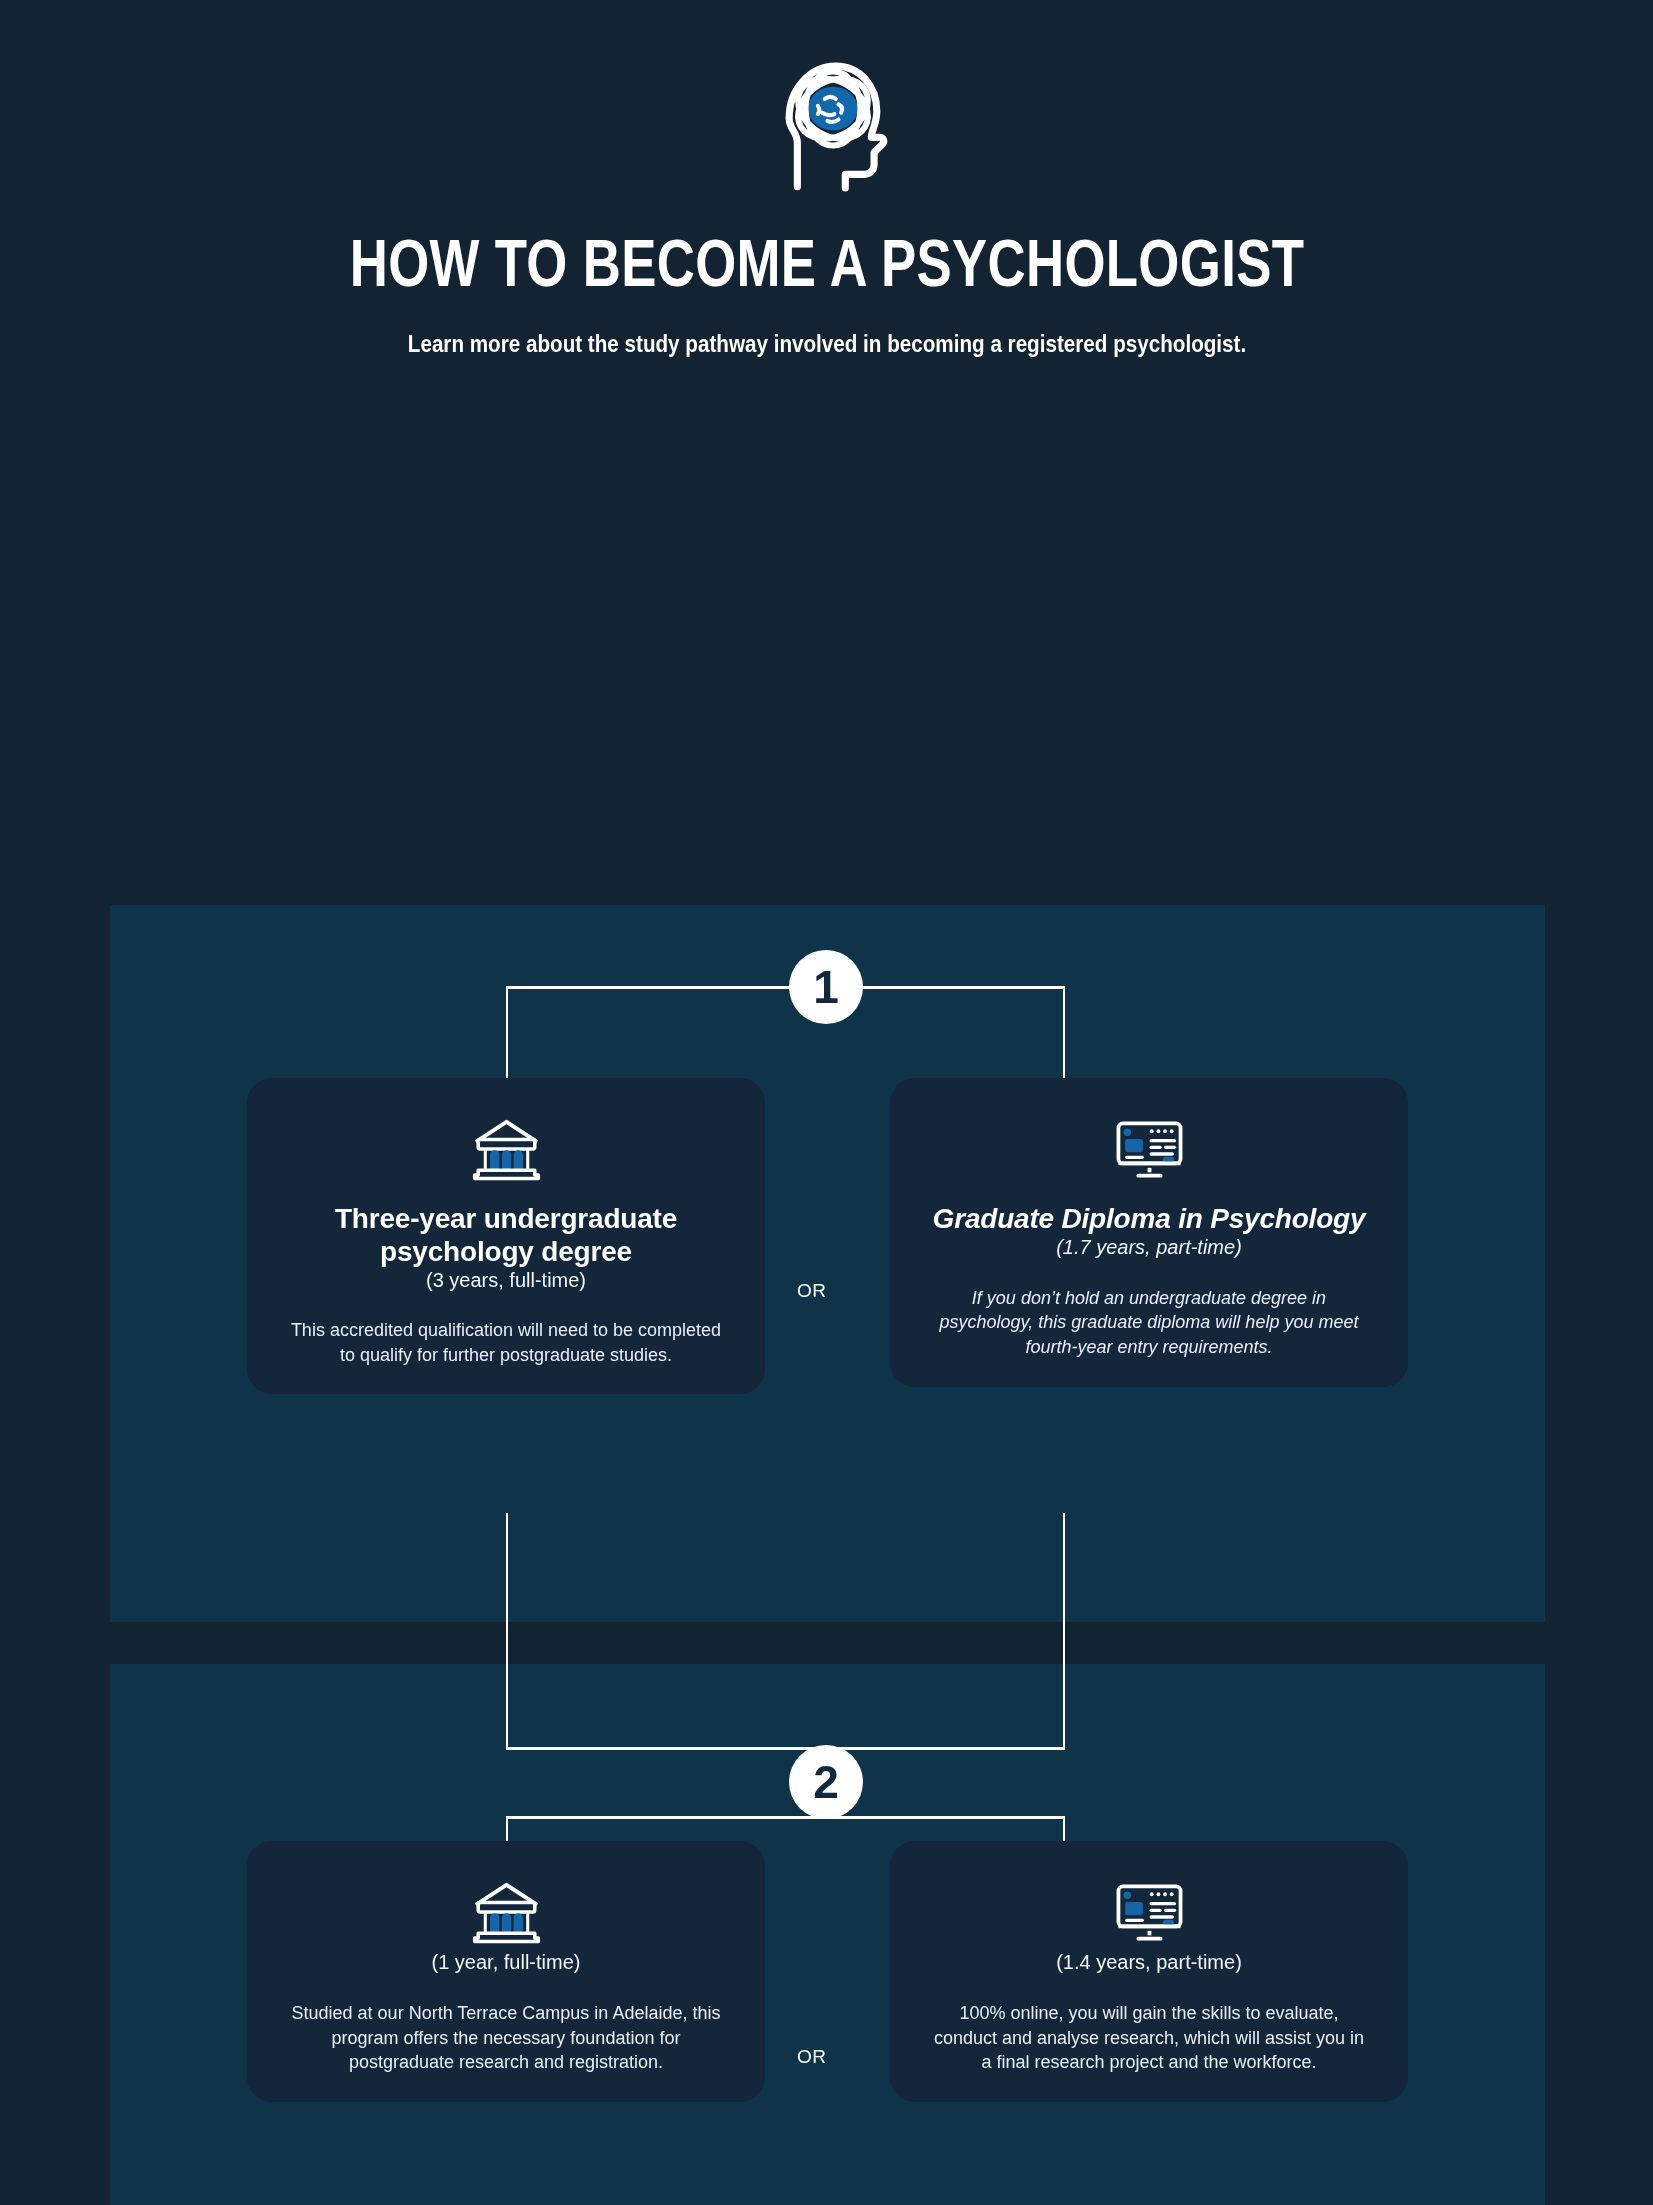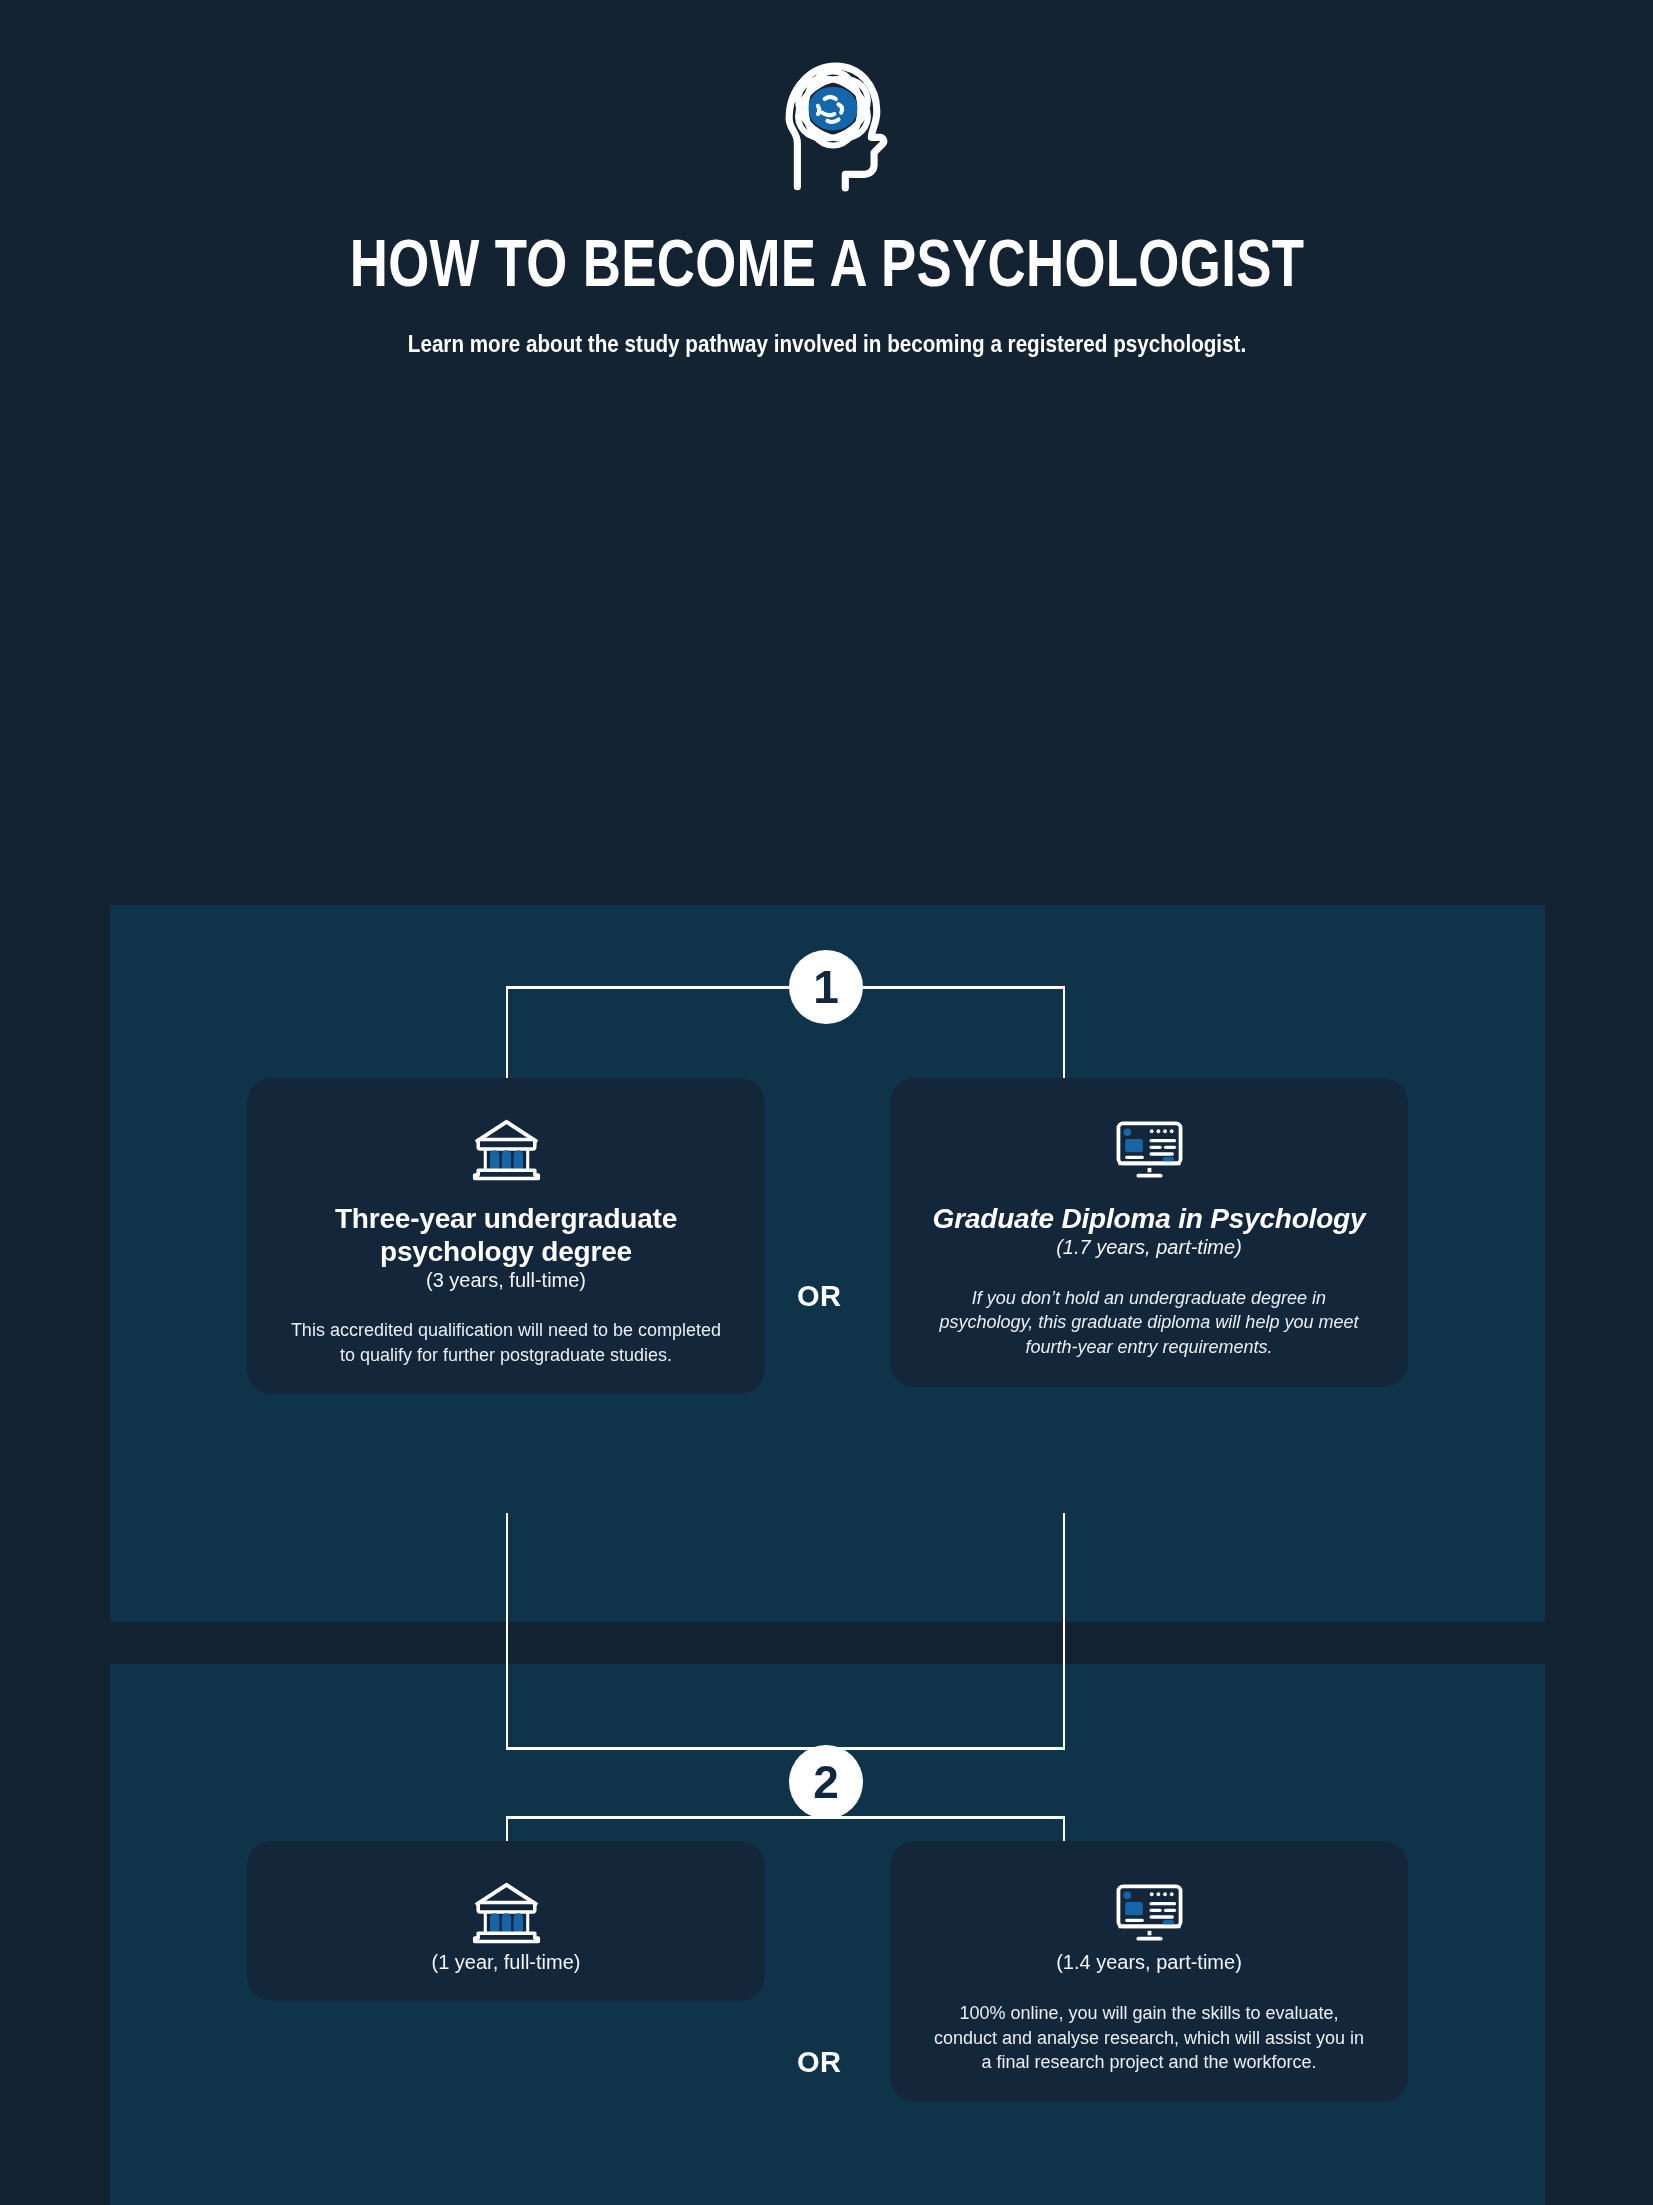--- a/index.html
+++ b/index.html
@@ -90,22 +90,22 @@
   .card-desc{
     margin-top:26.5px;
     font-size:18px;
     line-height:1.38;
     font-weight:400;
     color:#e9eff4;
   }
 
   .or-label{
     position:absolute;
-    font-size:29px;
-    font-weight:700;
+    font-size:19px;
+    font-weight:400;
     letter-spacing:0.4px;
     z-index:8;
   }
 </style>
 </head>
 <body>
 
 <div class="header">
   <div class="brain-wrap">
     <svg width="137" height="146" viewBox="0 0 100 106" fill="none">
@@ -206,20 +206,21 @@
         <rect x="6" y="20" width="48" height="8" rx="1.6" stroke="#fff" stroke-width="3" fill="none"></rect>
         <rect x="16" y="29" width="8" height="18" rx="4" fill="#1565a8"></rect>
         <rect x="26" y="29" width="8" height="18" rx="4" fill="#1565a8"></rect>
         <rect x="36" y="29" width="8" height="18" rx="4" fill="#1565a8"></rect>
         <path d="M12 28 V46" stroke="#fff" stroke-width="2.6"></path>
         <path d="M48 28 V46" stroke="#fff" stroke-width="2.6"></path>
         <path d="M6 46 H54 V50 H57 V53 H3 V50 H6 Z" stroke="#fff" stroke-width="3" fill="none" stroke-linejoin="round"></path>
       </svg>
     </div>
     <div class="card-duration">(1 year, full-time)</div>
+    <div class="card-desc">Studied at our North Terrace Campus in Adelaide, this program offers the necessary foundation for postgraduate research and registration.</div>
   </div>
 
   <div class="card" style="left:890px; top:1483px;">
     <div class="icon-slot">
       <svg width="71" height="66" viewBox="0 0 64 58">
         <rect x="4" y="6" width="56" height="36" rx="4" stroke="#fff" stroke-width="3.4" fill="none"></rect>
         <circle cx="12" cy="14" r="3.4" fill="#1565a8"></circle>
         <g fill="#fff">
             <circle cx="34" cy="13" r="1.7"></circle>
             <circle cx="40" cy="13" r="1.7"></circle>

